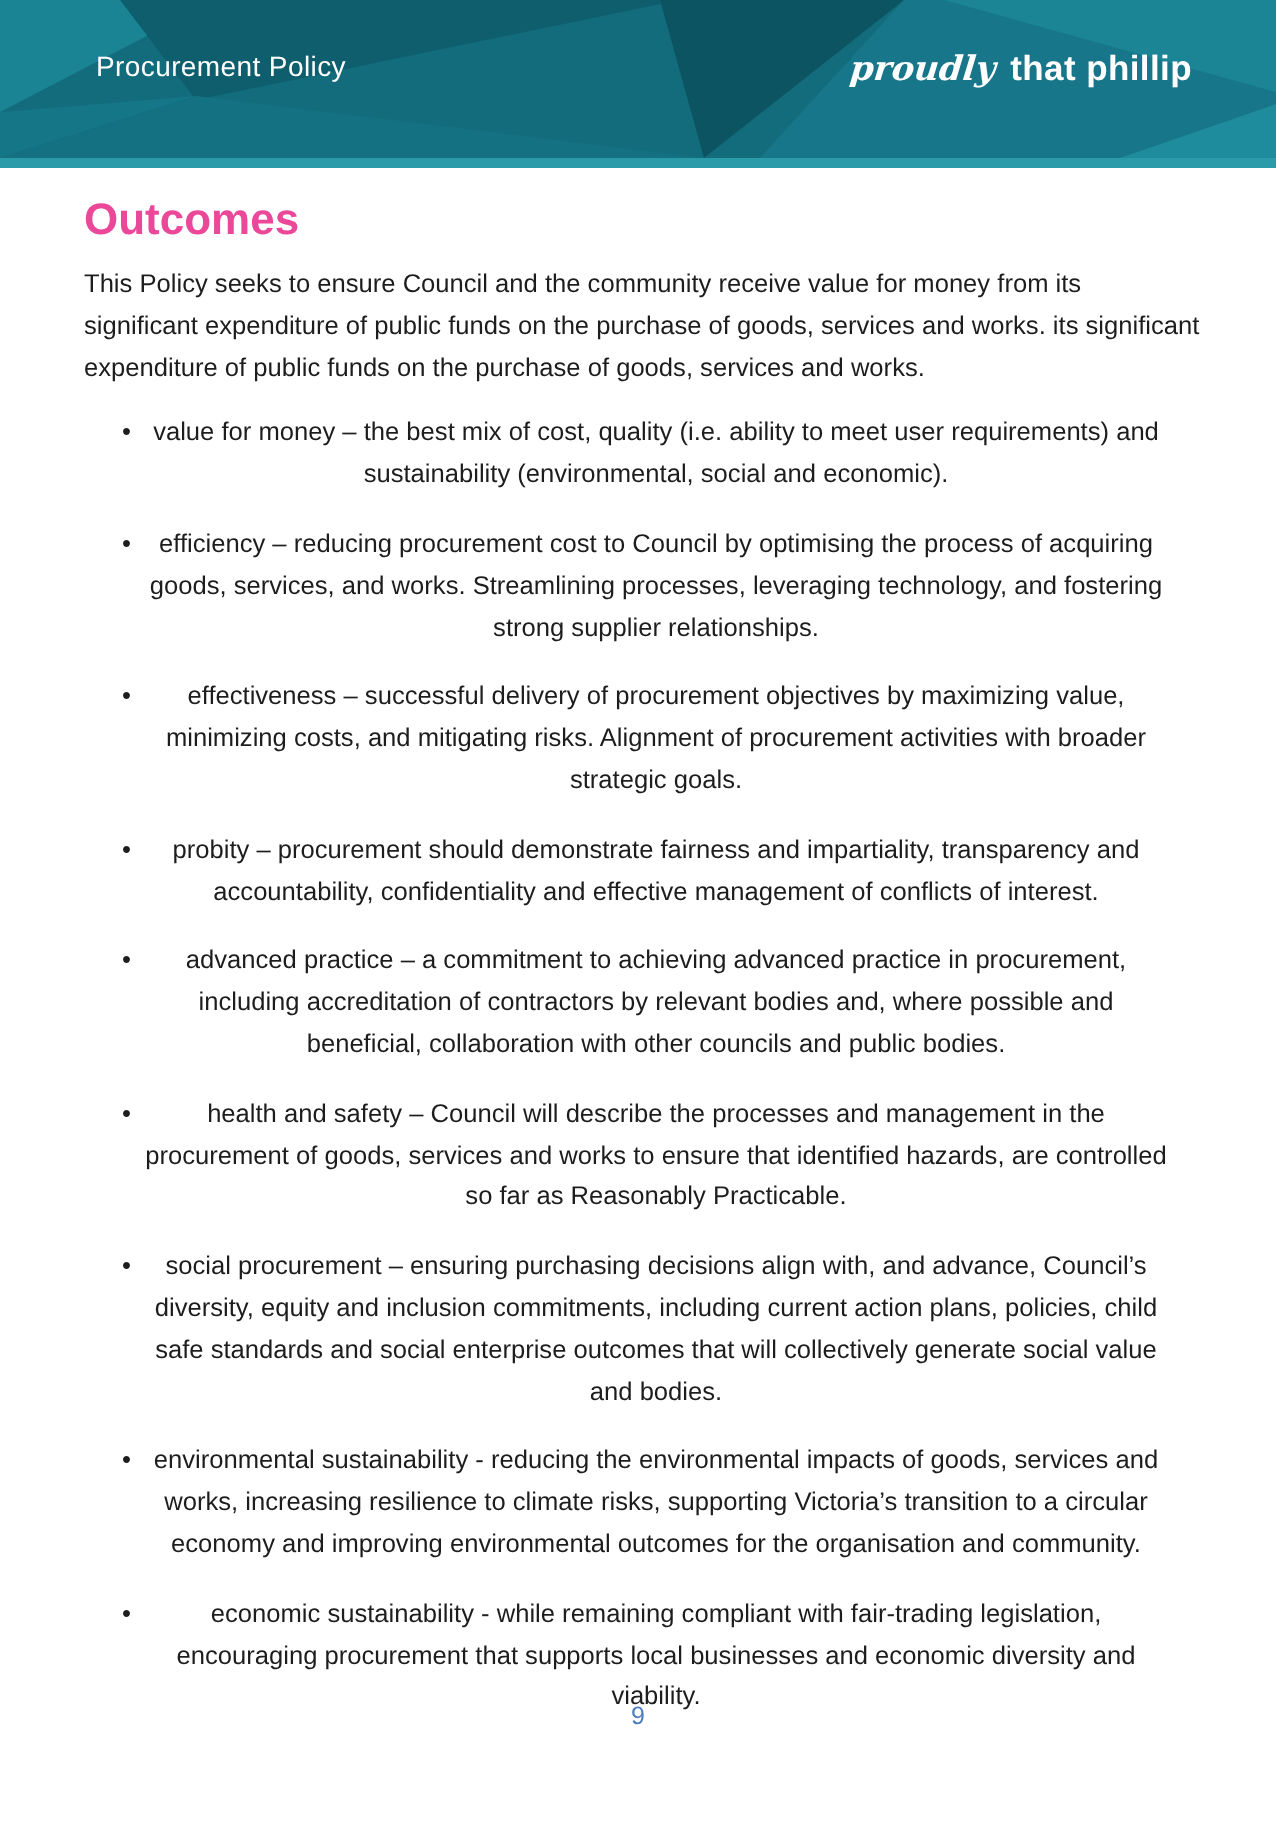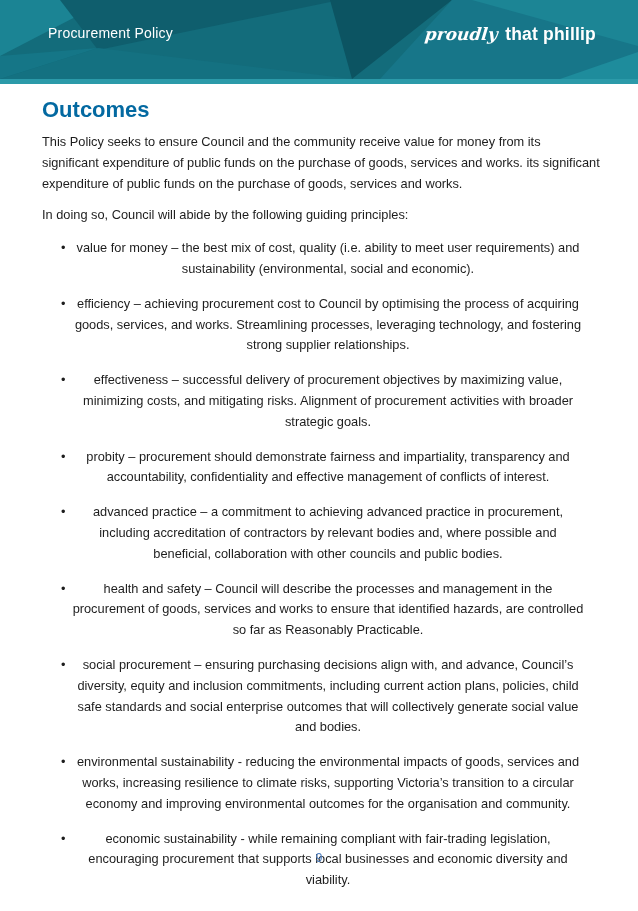--- a/index.html
+++ b/index.html
@@ -60,21 +60,21 @@
     color: #1d1d1d;
     font-size: 12.8px;
     line-height: 20.8px;
   }
   .content p { margin: 0; }
   .intro { max-width: 552px; }
   h2.section-heading {
     margin: 20px 0 9px 0;
     font-size: 22px;
     line-height: 26px;
-    color: #0369a1;
+    color: #ec4899;
     font-weight: 700;
     font-family: "Liberation Sans", sans-serif;
   }
   .para { max-width: 558px; }
   .para + .para { margin-top: 11px; }
   ul.bullet-list {
     list-style: none;
     margin: 12px 0 0 0;
     padding: 0;
   }
@@ -128,30 +128,29 @@
       <span class="logo-bold">that phillip</span>
     </div>
   </div>
 
   <div class="content">
 
 
     <h2 class="section-heading">Outcomes</h2>
 
     <p class="para">This Policy seeks to ensure Council and the community receive value for money from its significant expenditure of public funds on the purchase of goods, services and works. its significant expenditure of public funds on the purchase of goods, services and works.</p>
-    <p class="para">In doing so, Council will abide by the following guiding principles:</p>
 
     <ul class="bullet-list">
       <li>
         <span class="bullet-marker">•</span>
         <span class="bullet-text">value for money – the best mix of cost, quality (i.e. ability to meet user requirements) and sustainability (environmental, social and economic).</span>
       </li>
       <li>
         <span class="bullet-marker">•</span>
-        <span class="bullet-text">efficiency – achieving procurement cost to Council by optimising the process of acquiring goods, services, and works. Streamlining processes, leveraging technology, and fostering strong supplier relationships.</span>
+        <span class="bullet-text">efficiency – reducing procurement cost to Council by optimising the process of acquiring goods, services, and works. Streamlining processes, leveraging technology, and fostering strong supplier relationships.</span>
       </li>
       <li>
         <span class="bullet-marker">•</span>
         <span class="bullet-text">effectiveness – successful delivery of procurement objectives by maximizing value, minimizing costs, and mitigating risks. Alignment of procurement activities with broader strategic goals.</span>
       </li>
       <li>
         <span class="bullet-marker">•</span>
         <span class="bullet-text">probity – procurement should demonstrate fairness and impartiality, transparency and accountability, confidentiality and effective management of conflicts of interest.</span>
       </li>
       <li>

